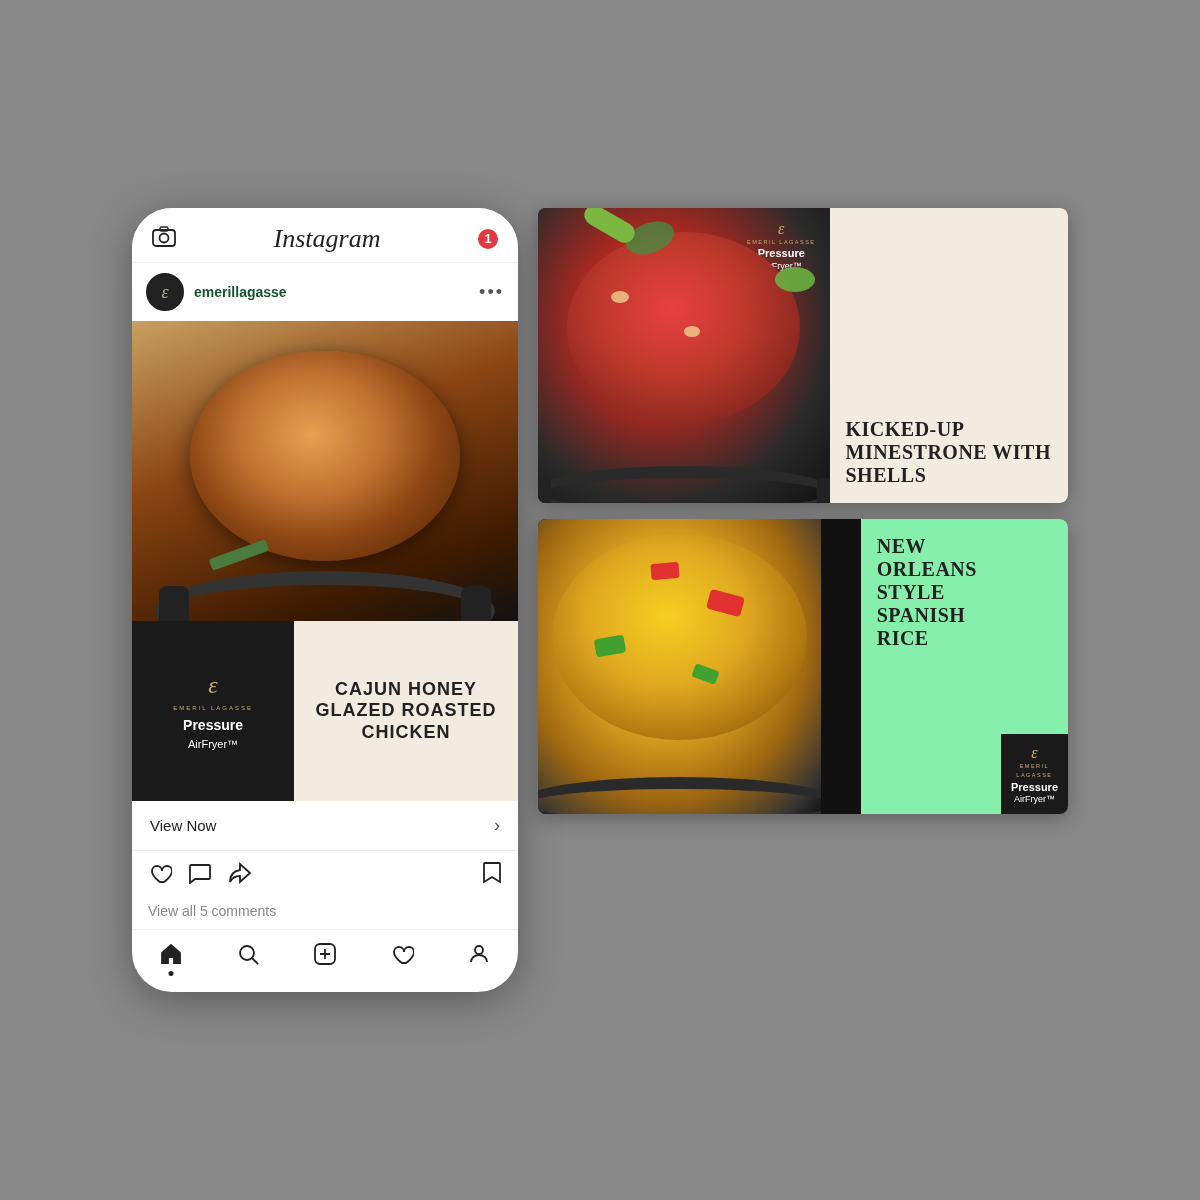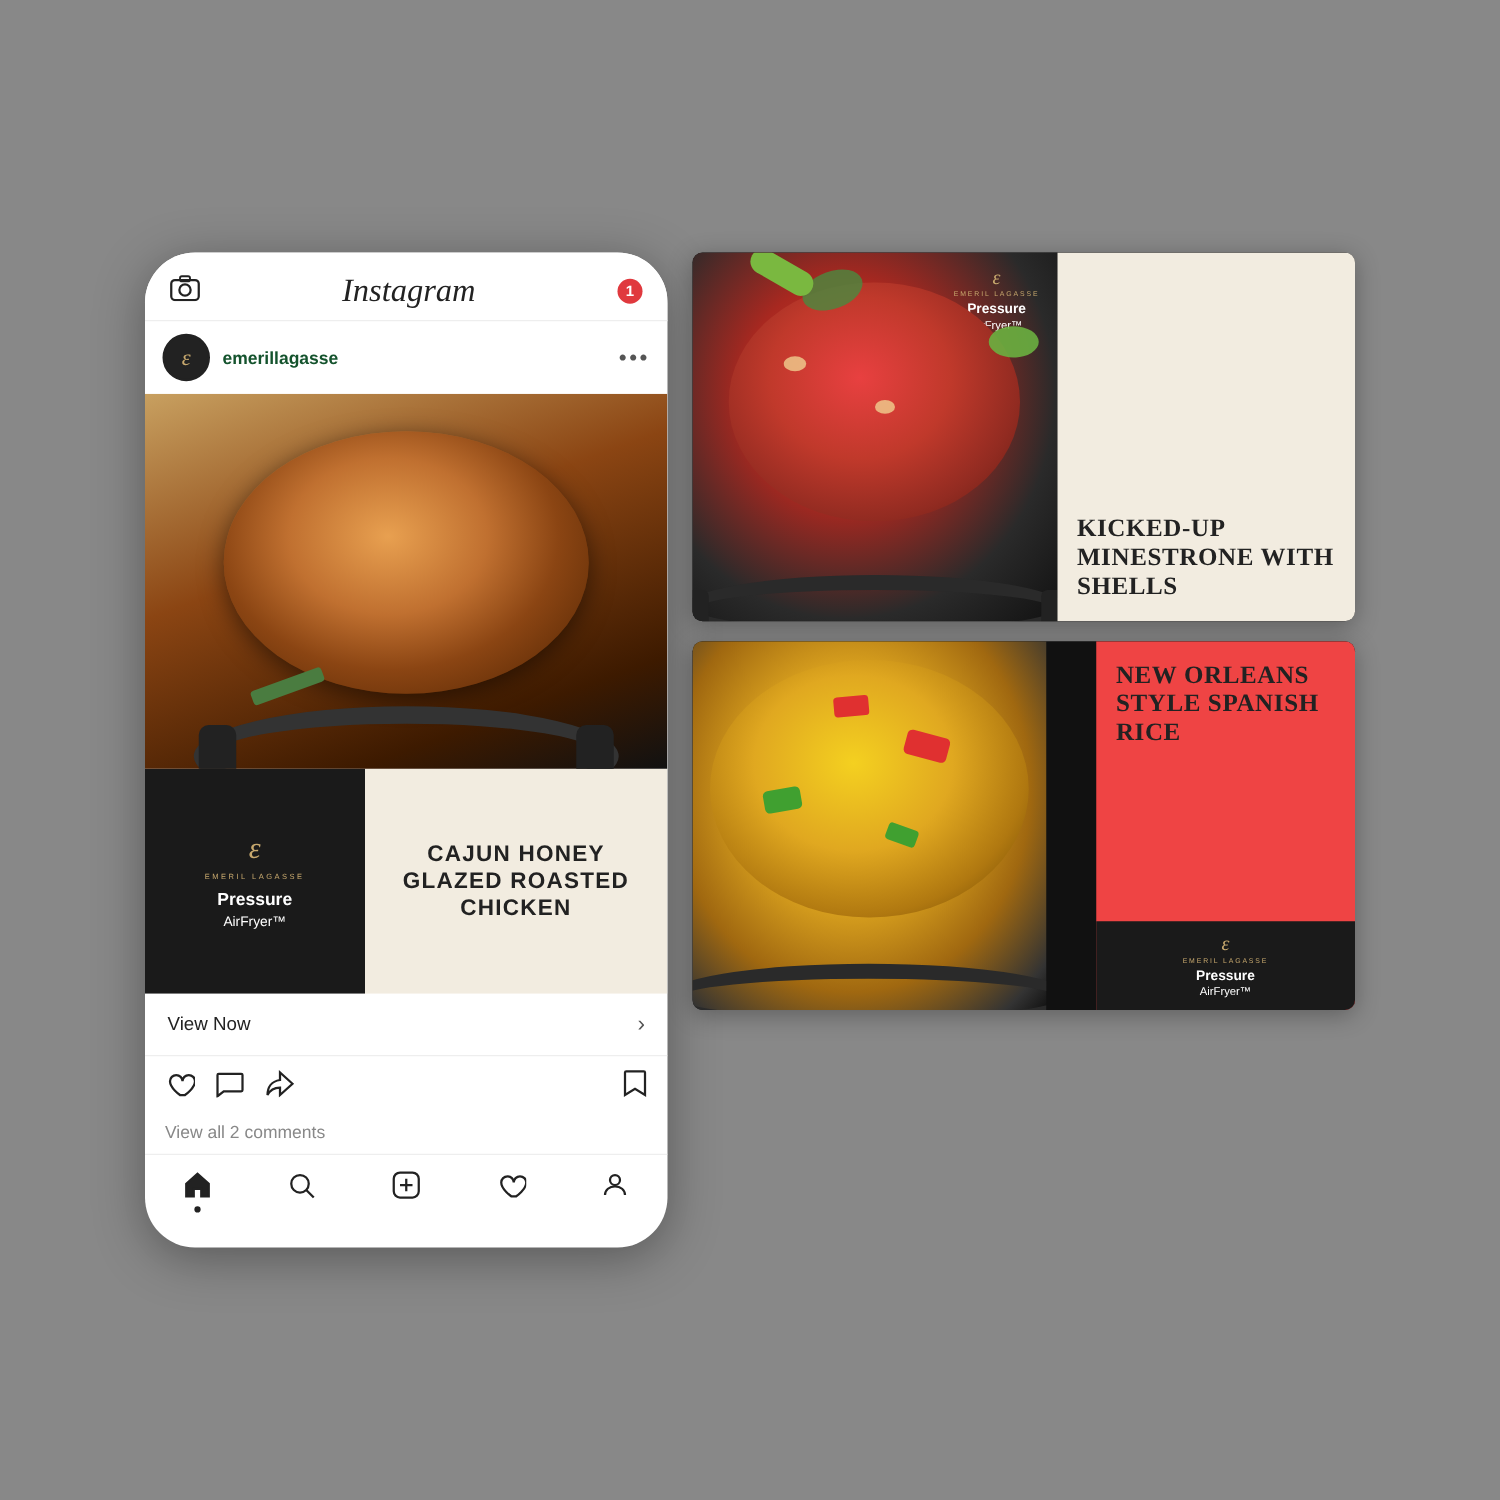--- a/index.html
+++ b/index.html
@@ -13,26 +13,26 @@
       font-family: -apple-system, BlinkMacSystemFont, 'Segoe UI', sans-serif;
     }
     .main-container {
       display: flex;
       gap: 20px;
       align-items: flex-start;
     }
 
     
     .phone-mock {
-      width: 418px;
+      width: 386px;
       background: #fff;
       border-radius: 40px;
       overflow: hidden;
       box-shadow: 0 8px 40px rgba(0,0,0,0.35);
-      padding-bottom: 16px;
+      padding-bottom: 4px;
     }
     .ig-header {
       display: flex;
       align-items: center;
       justify-content: space-between;
       padding: 16px 20px 8px;
       background: #fff;
       border-bottom: 1px solid #eee;
     }
     .ig-header-title {
@@ -472,21 +472,21 @@
         </span>
       </div>
       <span class="action-icon">
         <svg width="20" height="24" viewBox="0 0 20 24" fill="none">
           <path d="M3 2h14a1 1 0 011 1v18l-8-5-8 5V3a1 1 0 011-1z" stroke="#222" stroke-width="1.8" fill="none"></path>
         </svg>
       </span>
     </div>
 
 
-    <div class="ig-comments-link">View all 2 comments</div>
+    <div class="ig-comments-link">View all 5 comments</div>
 
     <div class="ig-bottom-nav">
       <span class="nav-icon nav-icon-active">
         <svg width="24" height="24" viewBox="0 0 24 24" fill="none">
           <path d="M3 11l9-8 9 8v10H15v-6H9v6H3z" stroke="#222" stroke-width="1.8" fill="#222"></path>
         </svg>
       </span>
       <span class="nav-icon">
         <svg width="24" height="24" viewBox="0 0 24 24" fill="none">
           <circle cx="11" cy="11" r="7" stroke="#222" stroke-width="1.8"></circle>
@@ -557,21 +557,21 @@
 
         <div style="position:absolute;top:15%;left:40%;width:28px;height:16px;background:#e03030;border-radius:3px;transform:rotate(-5deg);"></div>
         <div style="position:absolute;top:50%;left:55%;width:25px;height:14px;background:#40a030;border-radius:3px;transform:rotate(20deg);"></div>
 
         <div style="position:absolute;bottom:-18px;left:50%;transform:translateX(-50%);width:330px;height:55px;border-radius:50%;border:12px solid #2a2a2a;">
           <div style="position:absolute;left:-8px;top:50%;transform:translateY(-50%);width:18px;height:32px;background:#222;border-radius:5px;"></div>
           <div style="position:absolute;right:-8px;top:50%;transform:translateY(-50%);width:18px;height:32px;background:#222;border-radius:5px;"></div>
         </div>
       </div>
 
-      <div style="width:42%;background:#ef4444;display:flex;flex-direction:column;justify-content:space-between;padding:16px;margin-left:40px;">
+      <div style="width:42%;background:#86efac;display:flex;justify-content:space-between;padding:16px;margin-left:40px;">
         <div class="card-recipe-name">NEW ORLEANS STYLE SPANISH RICE</div>
 
         <div style="background:#1a1a1a;padding:10px;margin:-16px -16px -16px -16px;margin-top:auto;text-align:center;">
           <span style="font-family:Georgia,serif;font-style:italic;color:#c8a96e;font-size:16px;display:block;">ε</span>
           <span style="color:#c8a96e;font-size:5.5px;letter-spacing:1.5px;display:block;line-height:1.7;">EMERIL LAGASSE</span>
           <span style="color:#fff;font-size:11px;font-weight:800;display:block;line-height:1.2;">Pressure</span>
           <span style="color:#fff;font-size:9px;display:block;">AirFryer™</span>
         </div>
       </div>
     </div>

